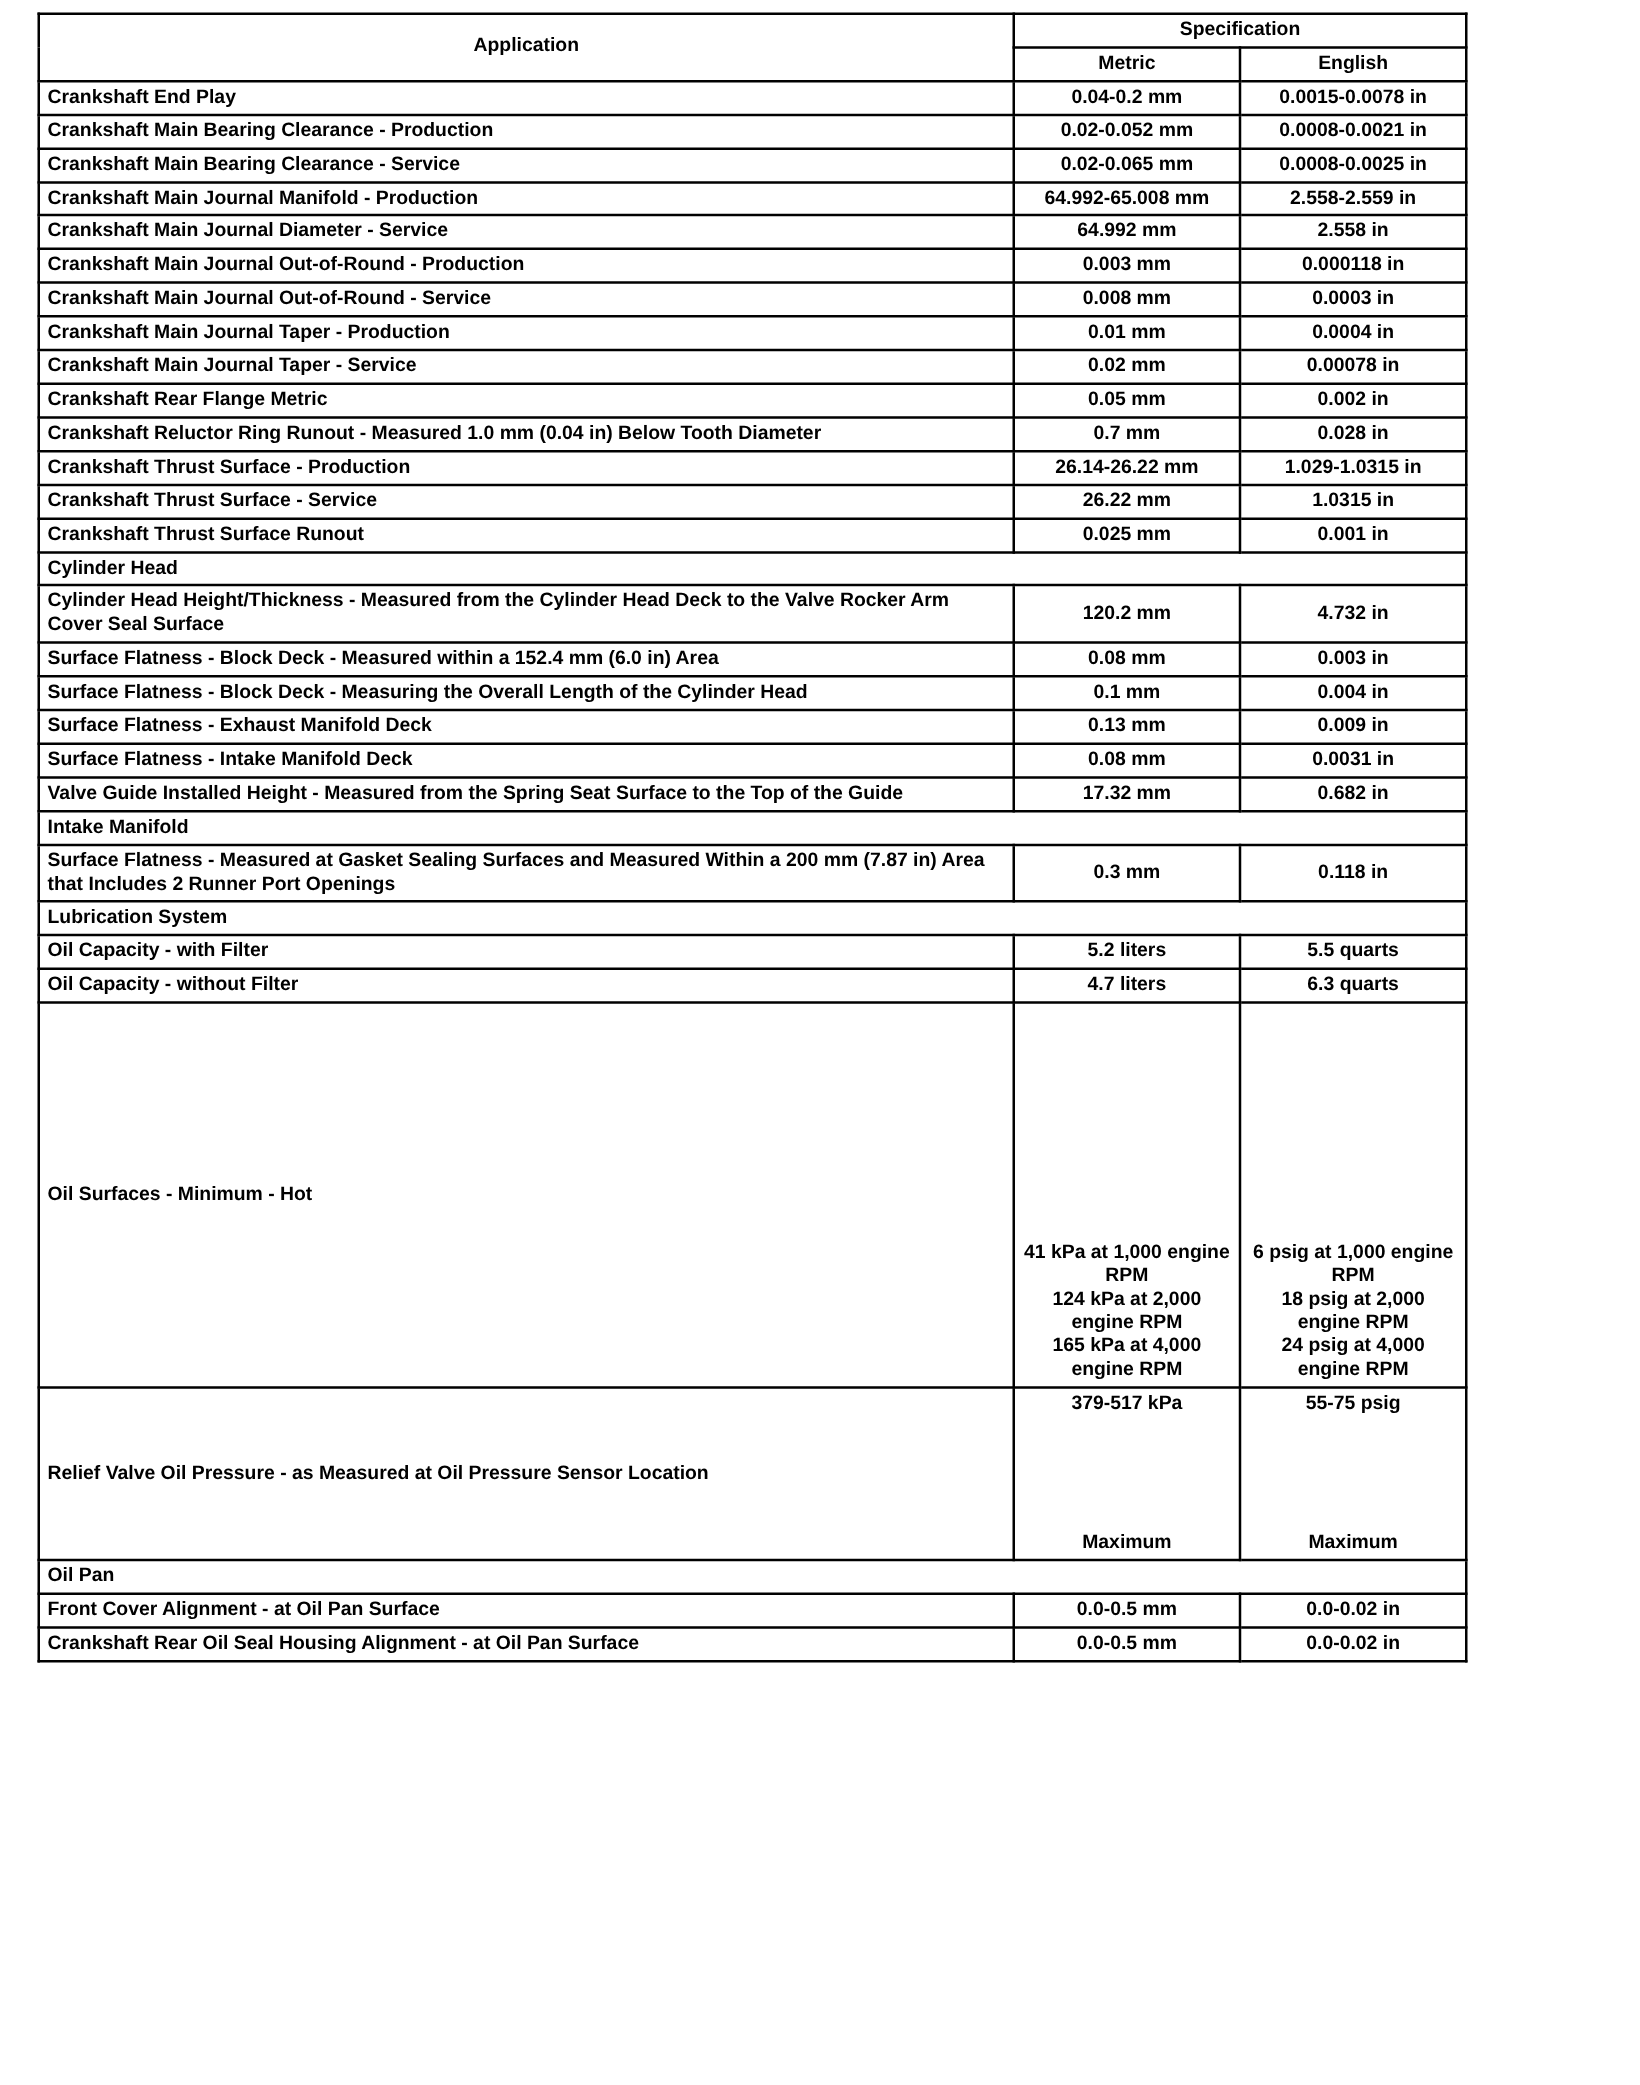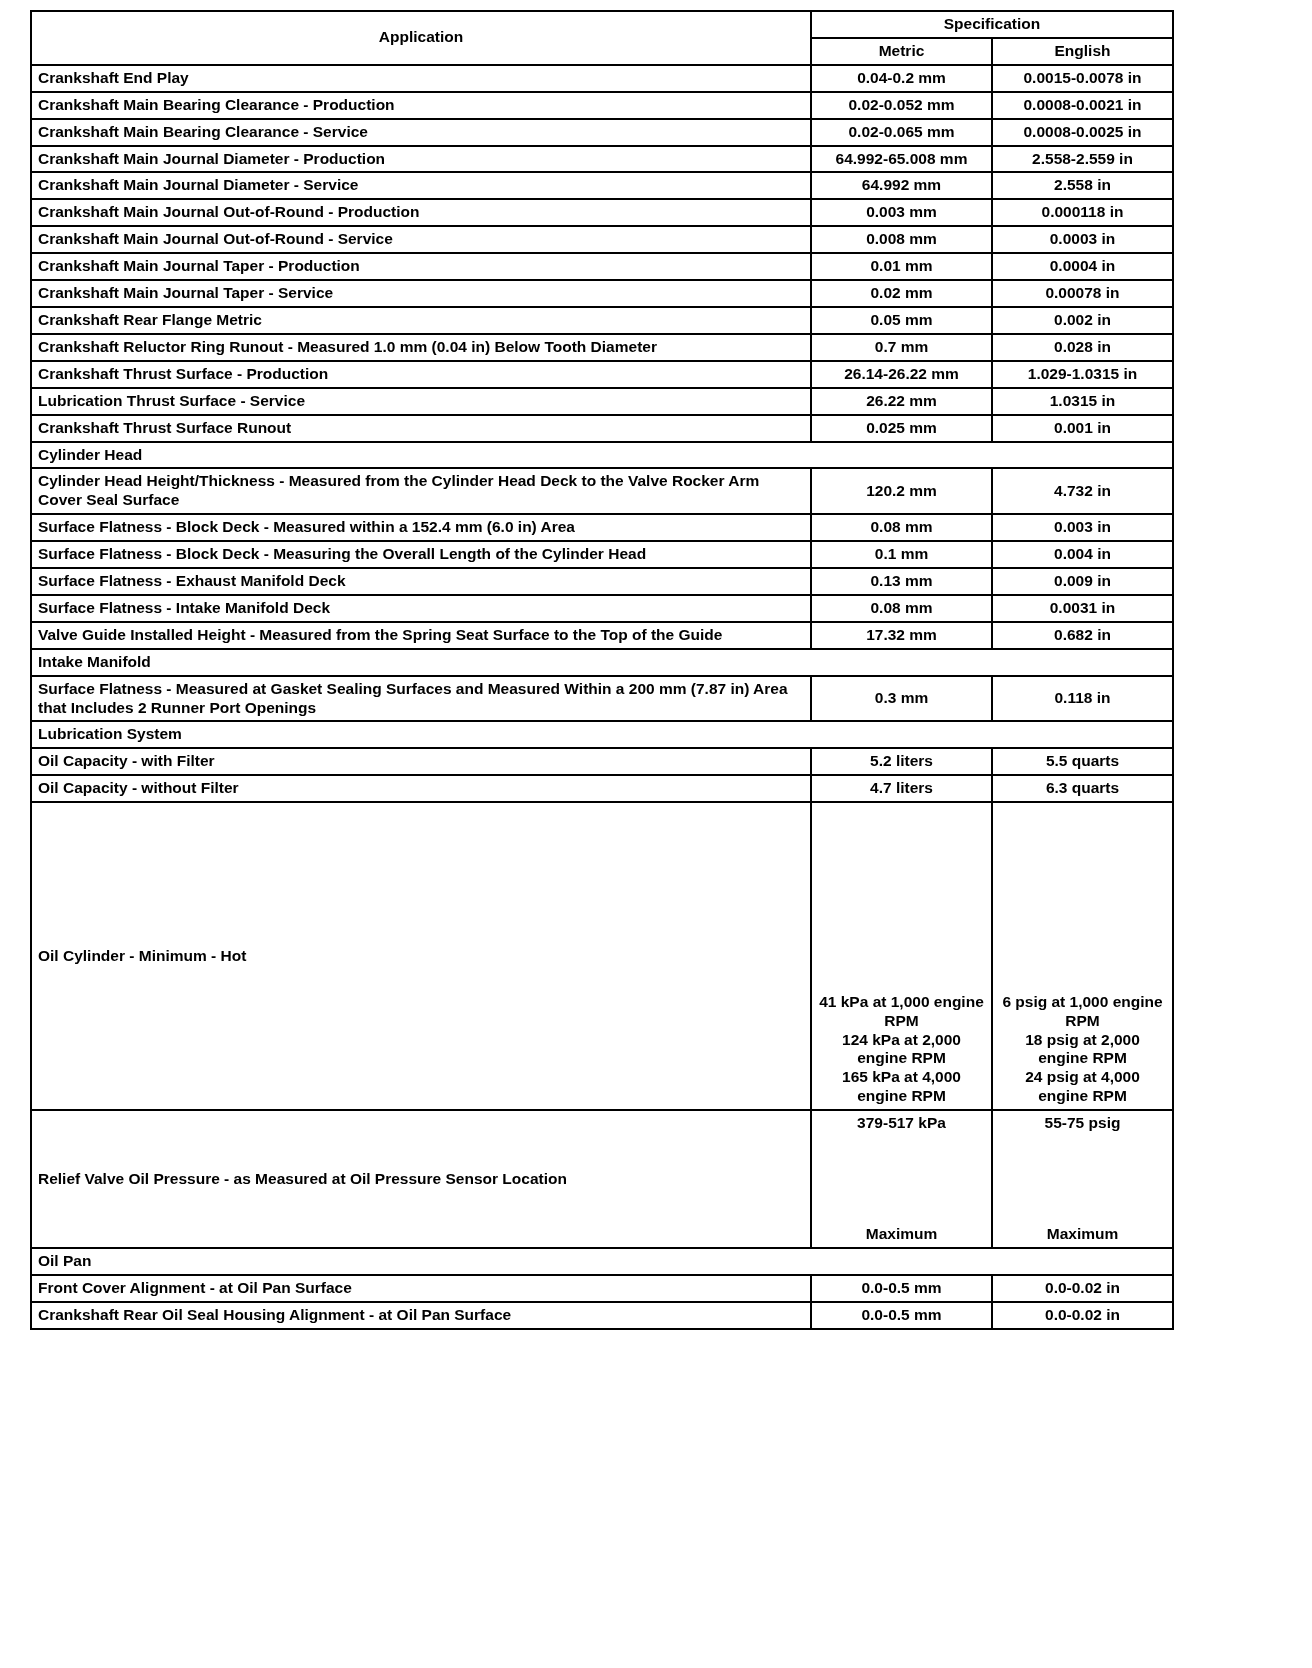--- a/index.html
+++ b/index.html
@@ -129,21 +129,21 @@
           <td class="app">Crankshaft Main Bearing Clearance - Production</td>
           <td class="val">0.02-0.052 mm</td>
           <td class="val">0.0008-0.0021 in</td>
         </tr>
         <tr>
           <td class="app">Crankshaft Main Bearing Clearance - Service</td>
           <td class="val">0.02-0.065 mm</td>
           <td class="val">0.0008-0.0025 in</td>
         </tr>
         <tr>
-          <td class="app">Crankshaft Main Journal Diameter - Production</td>
+          <td class="app">Crankshaft Main Journal Manifold - Production</td>
           <td class="val">64.992-65.008 mm</td>
           <td class="val">2.558-2.559 in</td>
         </tr>
         <tr>
           <td class="app">Crankshaft Main Journal Diameter - Service</td>
           <td class="val">64.992 mm</td>
           <td class="val">2.558 in</td>
         </tr>
         <tr>
           <td class="app">Crankshaft Main Journal Out-of-Round - Production</td>
@@ -174,21 +174,21 @@
           <td class="app">Crankshaft Reluctor Ring Runout - Measured 1.0 mm (0.04 in) Below Tooth Diameter</td>
           <td class="val">0.7 mm</td>
           <td class="val">0.028 in</td>
         </tr>
         <tr>
           <td class="app">Crankshaft Thrust Surface - Production</td>
           <td class="val">26.14-26.22 mm</td>
           <td class="val">1.029-1.0315 in</td>
         </tr>
         <tr>
-          <td class="app">Lubrication Thrust Surface - Service</td>
+          <td class="app">Crankshaft Thrust Surface - Service</td>
           <td class="val">26.22 mm</td>
           <td class="val">1.0315 in</td>
         </tr>
         <tr>
           <td class="app">Crankshaft Thrust Surface Runout</td>
           <td class="val">0.025 mm</td>
           <td class="val">0.001 in</td>
         </tr>
         <tr>
           <td class="group" colspan="3">Cylinder Head</td>
@@ -238,21 +238,21 @@
           <td class="app">Oil Capacity - with Filter</td>
           <td class="val">5.2 liters</td>
           <td class="val">5.5 quarts</td>
         </tr>
         <tr>
           <td class="app">Oil Capacity - without Filter</td>
           <td class="val">4.7 liters</td>
           <td class="val">6.3 quarts</td>
         </tr>
         <tr>
-          <td class="app tall-cell vmid-left">Oil Cylinder - Minimum - Hot</td>
+          <td class="app tall-cell vmid-left">Oil Surfaces - Minimum - Hot</td>
           <td class="val tall-cell">
             <div class="stack">
               <div>41 kPa at 1,000 engine RPM</div>
               <div>124 kPa at 2,000 engine RPM</div>
               <div>165 kPa at 4,000 engine RPM</div>
             </div>
           </td>
           <td class="val tall-cell">
             <div class="stack">
               <div>6 psig at 1,000 engine RPM</div>

